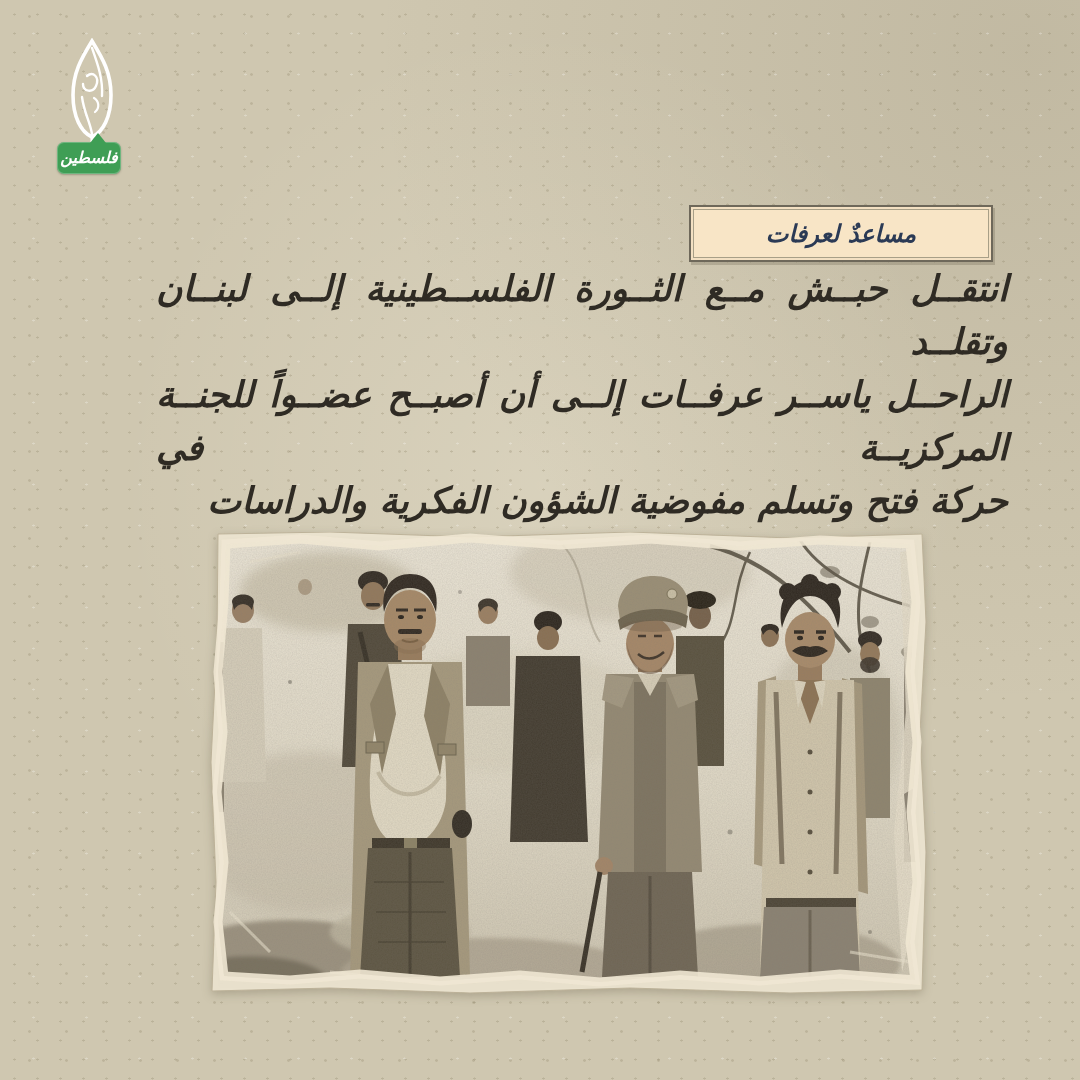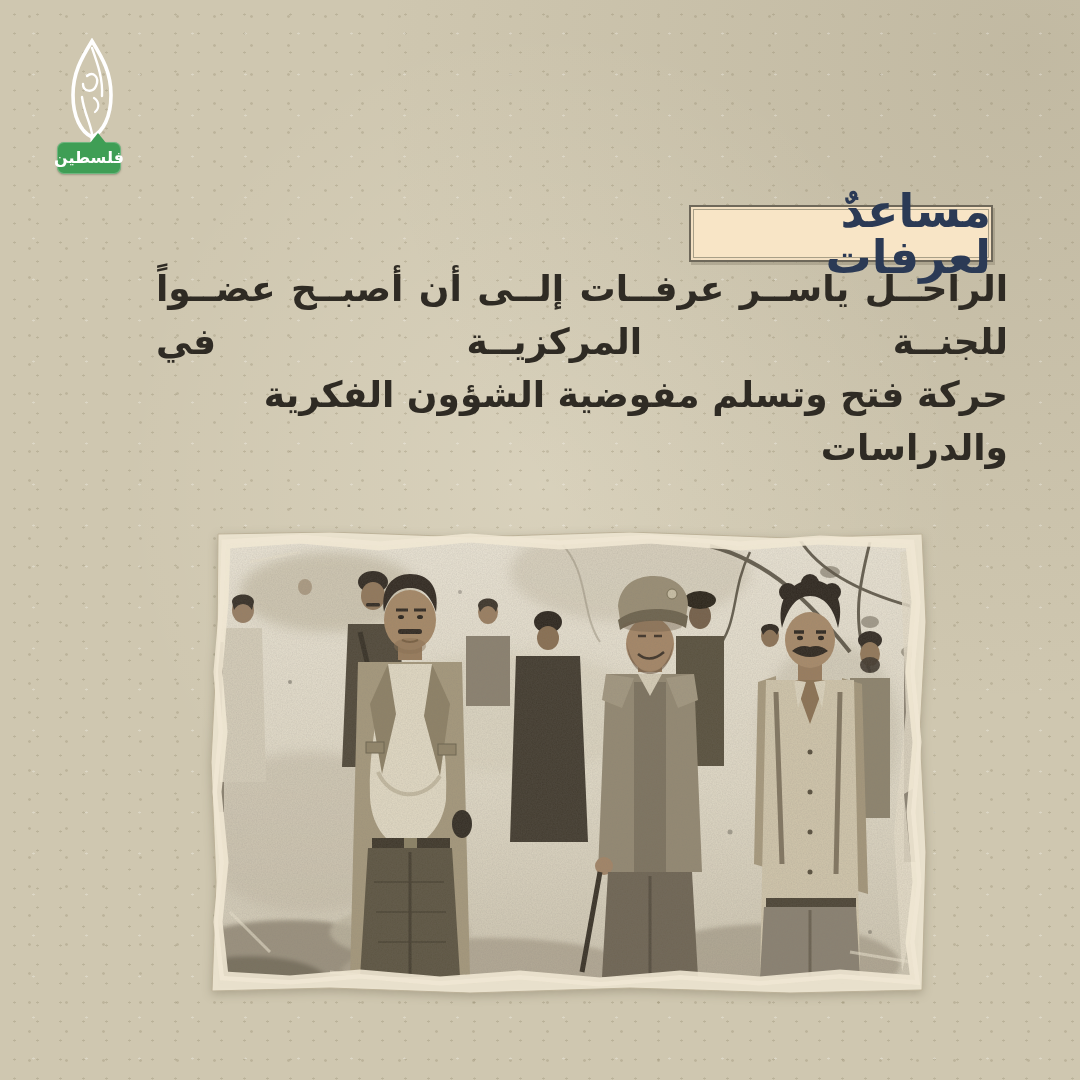--- a/index.html
+++ b/index.html
@@ -8,20 +8,21 @@
     background-color:#cfc7b0;
     background-image:
       radial-gradient(rgba(255,255,255,.28) 1px, transparent 1.6px),
       radial-gradient(rgba(140,128,100,.30) 1px, transparent 1.5px),
       radial-gradient(rgba(122,110,82,.22) 1.2px, transparent 1.9px),
       radial-gradient(ellipse at 50% 45%, rgba(255,250,235,.20) 0%, rgba(0,0,0,0) 55%),
       radial-gradient(ellipse at 95% 5%, rgba(96,86,62,.12) 0%, rgba(0,0,0,0) 45%);
     background-size: 53px 41px, 23px 19px, 37px 29px, 100% 100%, 100% 100%;
     background-position: 7px 13px, 3px 5px, 11px 2px, 0 0, 0 0;
     font-family:"DejaVu Sans", sans-serif;
+    font-style:italic;
   }
 
   
   .brand{position:absolute;left:52px;top:36px;width:130px;height:150px;}
   .brand .drop{position:absolute;left:18px;top:2px;}
   .badge{
     position:absolute;left:5px;top:106px;width:64px;height:32px;
     background:#3f9e55;border-radius:7px;
     box-shadow: inset 0 0 0 1px rgba(255,255,255,.25), 0 1px 2px rgba(60,60,40,.35);
     display:flex;align-items:center;justify-content:center;
@@ -36,21 +37,21 @@
   
   .title-box{
     position:absolute;top:205px;right:87px;width:300px;height:53px;
     background:#f8e5c6;
     border:2px solid #6e685a;
     box-shadow: inset 0 0 0 2px #f3e0c2, inset 0 0 0 3px #a89f87, 2px 3px 0 rgba(96,87,66,.25);
     display:flex;align-items:center;justify-content:center;
     direction:rtl;
   }
   .title-box span{
-    color:#2b3a55;font-size:46px;font-weight:bold;line-height:1;
+    color:#2b3a55;font-size:24px;font-weight:bold;line-height:1;
     letter-spacing:0;
     text-align:right;
   }
 
   
   .article{
     position:absolute;top:262px;right:72px;width:852px;
     direction:rtl;color:#2f2b24;font-weight:bold;font-size:36px;line-height:53px;
   }
   .article .ln{text-align:justify;text-align-last:justify;white-space:normal;}
@@ -82,20 +83,21 @@
     <div class="badge">
       <span>فلسطين</span>
     </div>
   </div>
 
   <div class="title-box">
     <span>مساعدٌ لعرفات</span>
   </div>
 
   <div class="article">
+    <div class="ln">انتقــل حبــش مــع الثــورة الفلســطينية إلــى لبنــان وتقلــد</div>
     <div class="ln">الراحــل ياســر عرفــات إلــى أن أصبــح عضــواً للجنــة المركزيــة في</div>
     <div class="ln last">حركة فتح وتسلم مفوضية الشؤون الفكرية والدراسات</div>
   </div>
 
   <div class="photo" aria-label="صورة أرشيفية بالأبيض والأسود: ياسر عرفات بقبعة عسكرية يتوسط مجموعة من رجال الثورة الفلسطينية">
     <svg width="718" height="462" viewBox="0 0 718 462">
       <defs>
         <linearGradient id="bgGrad" x1="0" y1="0" x2="0" y2="1">
           <stop offset="0" stop-color="#f1ecdf"></stop>
           <stop offset="0.55" stop-color="#e6e0cf"></stop>

